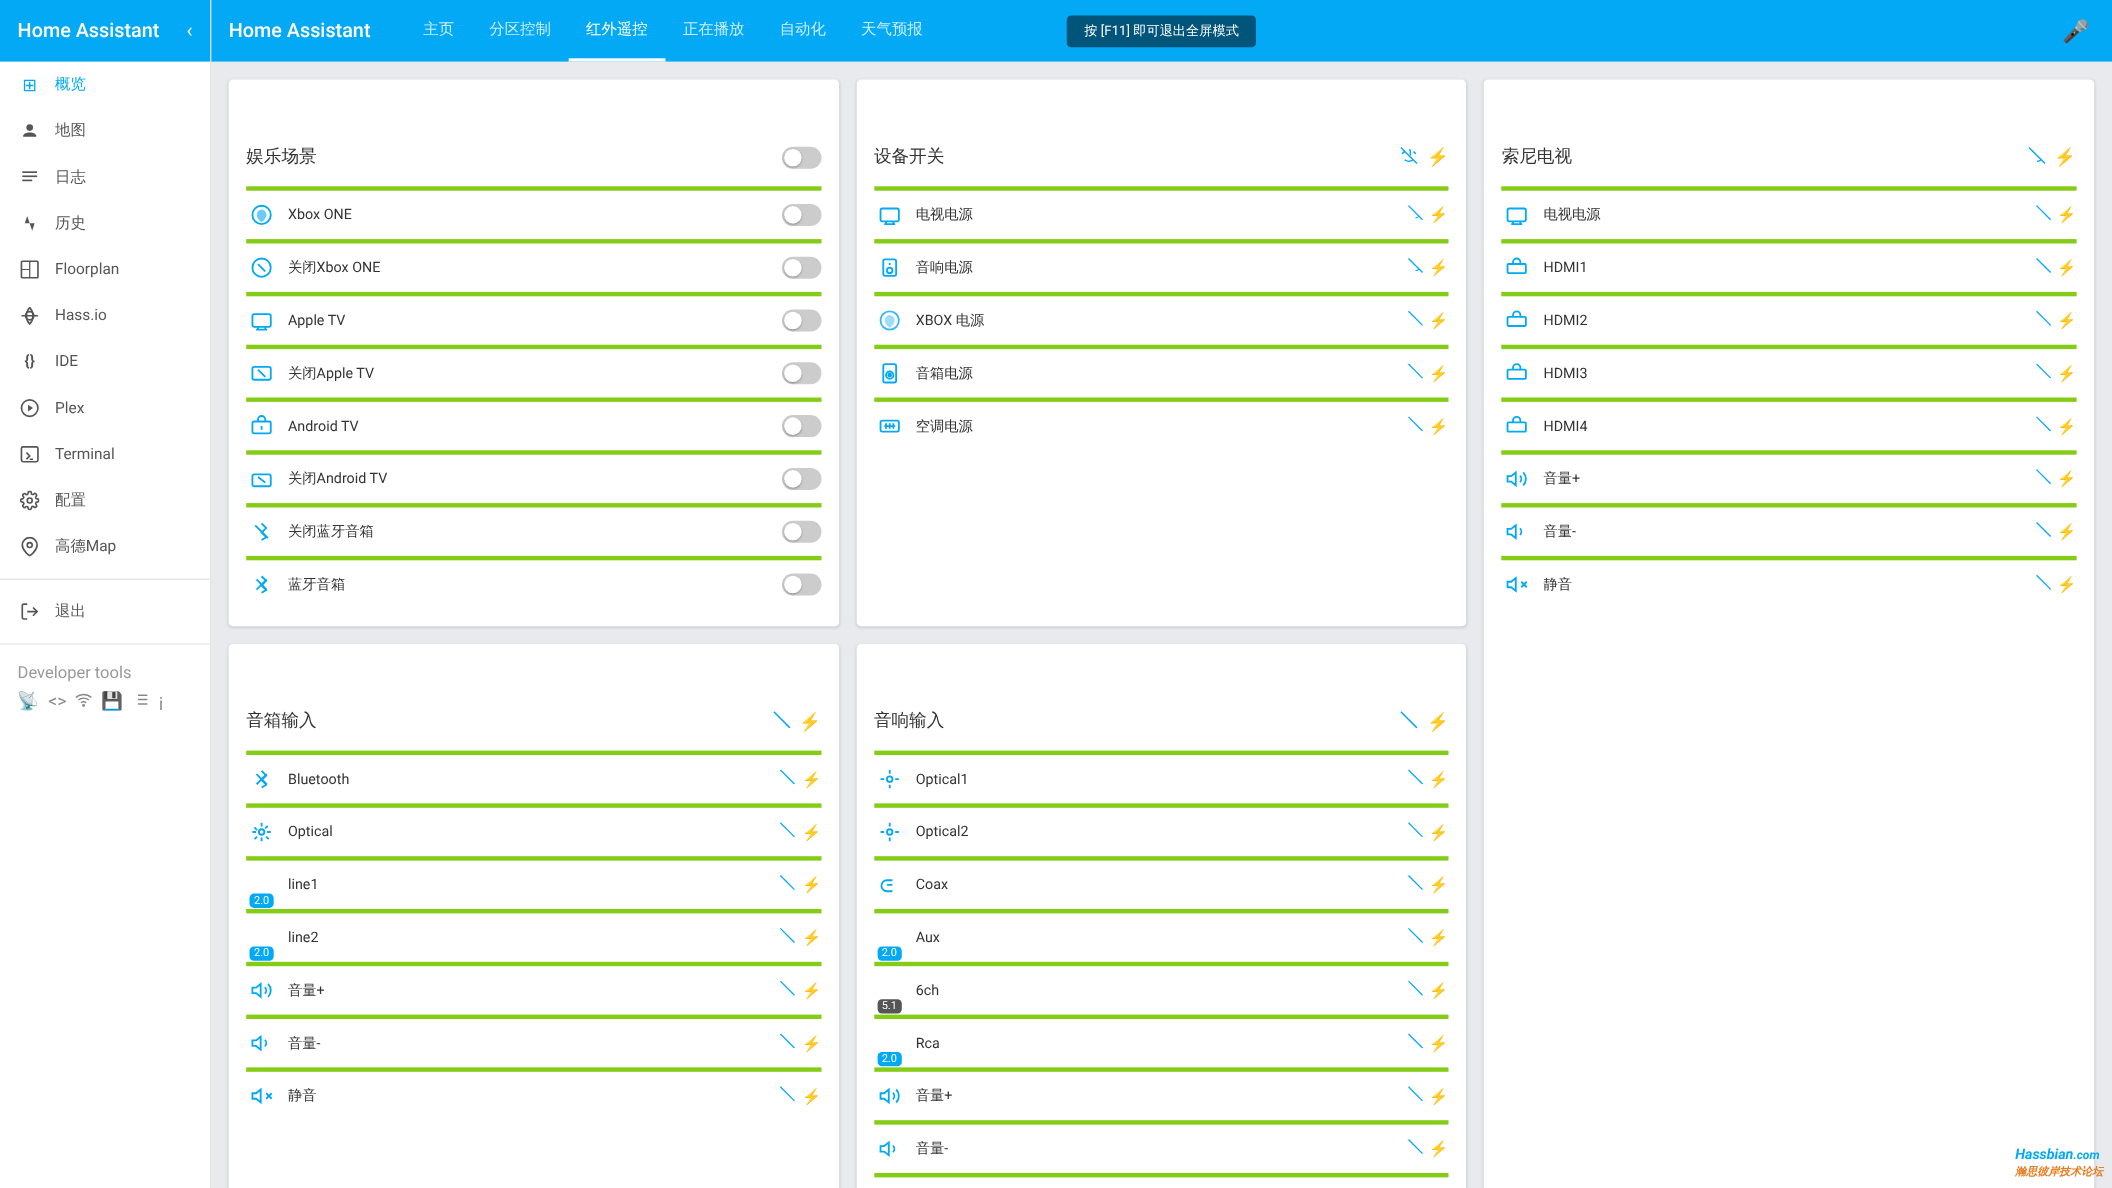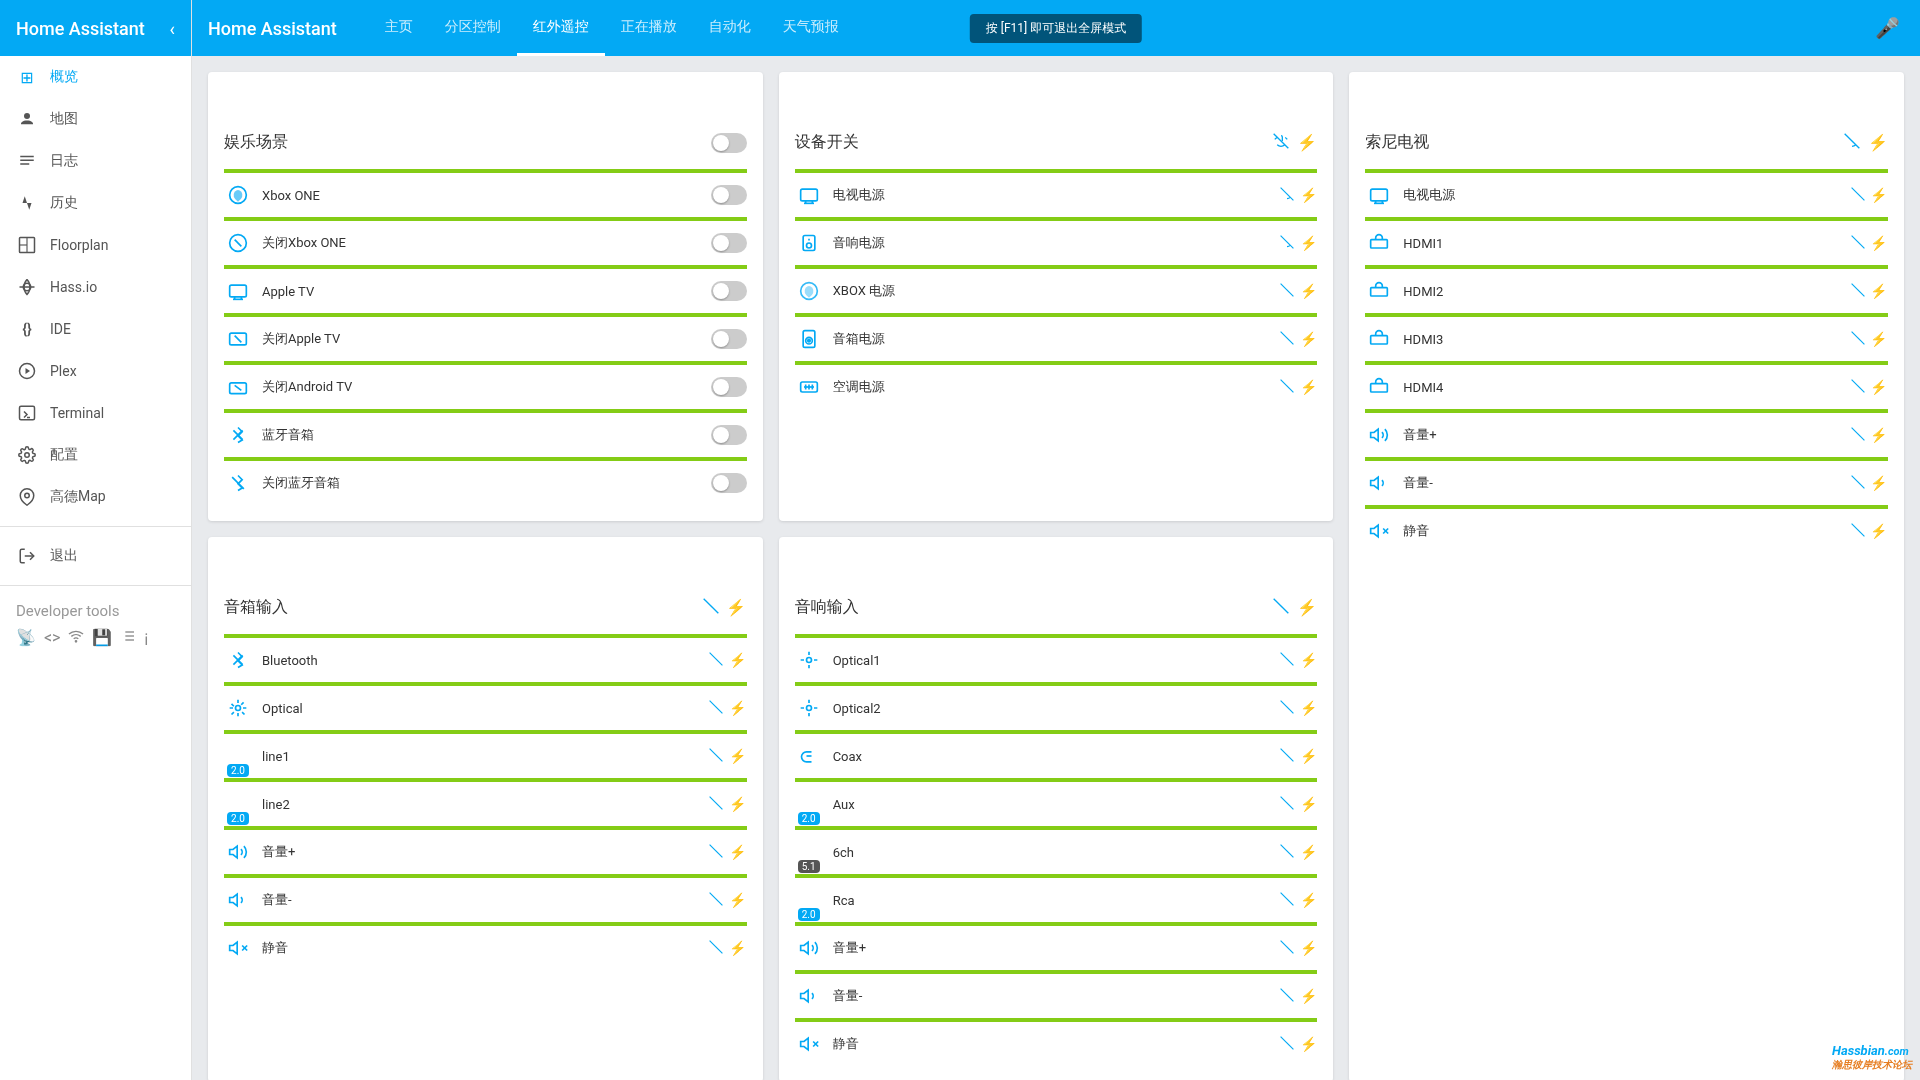--- a/index.html
+++ b/index.html
@@ -402,56 +402,69 @@
               <rect x="2" y="5" width="20" height="14" rx="2"></rect>
               <line x1="8" y1="8" x2="16" y2="16"></line>
             </svg>
         </span>
         <span class="item-label">关闭Apple TV</span>
         <div class="item-actions">
           <div class="toggle"></div>
         </div>
       </div>
 
+      <div class="list-item">
+        <span class="item-icon">
+          <svg width="20" height="20" viewBox="0 0 24 24" fill="none" stroke="#03a9f4" stroke-width="2">
+              <rect x="2" y="7" width="20" height="13" rx="2"></rect>
+              <path d="M8 7V5a4 4 0 0 1 8 0v2"></path>
+              <line x1="12" y1="12" x2="12" y2="16"></line>
+            </svg>
+        </span>
+        <span class="item-label">Android TV</span>
+        <div class="item-actions">
+          <div class="toggle"></div>
+        </div>
+      </div>
 
       <div class="list-item">
         <span class="item-icon">
           <svg width="20" height="20" viewBox="0 0 24 24" fill="none" stroke="#03a9f4" stroke-width="2">
               <rect x="2" y="7" width="20" height="13" rx="2"></rect>
               <line x1="8" y1="10" x2="16" y2="16"></line>
             </svg>
         </span>
         <span class="item-label">关闭Android TV</span>
+        <div class="item-actions">
+          <div class="toggle"></div>
+        </div>
+      </div>
+
+      <div class="list-item">
+        <span class="item-icon">
+          <svg width="20" height="20" viewBox="0 0 24 24" fill="none" stroke="#03a9f4" stroke-width="2">
+              <polyline points="12,3 17,8 12,13 17,18 12,21"></polyline>
+              <line x1="5" y1="5" x2="19" y2="19" stroke="#03a9f4"></line>
+            </svg>
+        </span>
+        <span class="item-label">关闭蓝牙音箱</span>
         <div class="item-actions">
           <div class="toggle"></div>
         </div>
       </div>
 
       <div class="list-item">
         <span class="item-icon">
           <svg width="20" height="20" viewBox="0 0 24 24" fill="none" stroke="#03a9f4" stroke-width="2">
               <polyline points="6.5,6.5 17.5,17.5"></polyline>
               <polyline points="17.5,6.5 6.5,17.5"></polyline>
               <polyline points="12,3 17,8 12,13 17,18 12,21"></polyline>
             </svg>
         </span>
         <span class="item-label">蓝牙音箱</span>
-        <div class="item-actions">
-          <div class="toggle"></div>
-        </div>
-      </div>
-
-      <div class="list-item">
-        <span class="item-icon">
-          <svg width="20" height="20" viewBox="0 0 24 24" fill="none" stroke="#03a9f4" stroke-width="2">
-              <polyline points="12,3 17,8 12,13 17,18 12,21"></polyline>
-              <line x1="5" y1="5" x2="19" y2="19" stroke="#03a9f4"></line>
-            </svg>
-        </span>
-        <span class="item-label">关闭蓝牙音箱</span>
         <div class="item-actions">
           <div class="toggle"></div>
         </div>
       </div>
     </div>
 
     <div class="card" style="grid-column:2; grid-row:1;">
       <div class="card-header">
         <span class="card-title">设备开关</span>
         <div class="card-header-icons">

